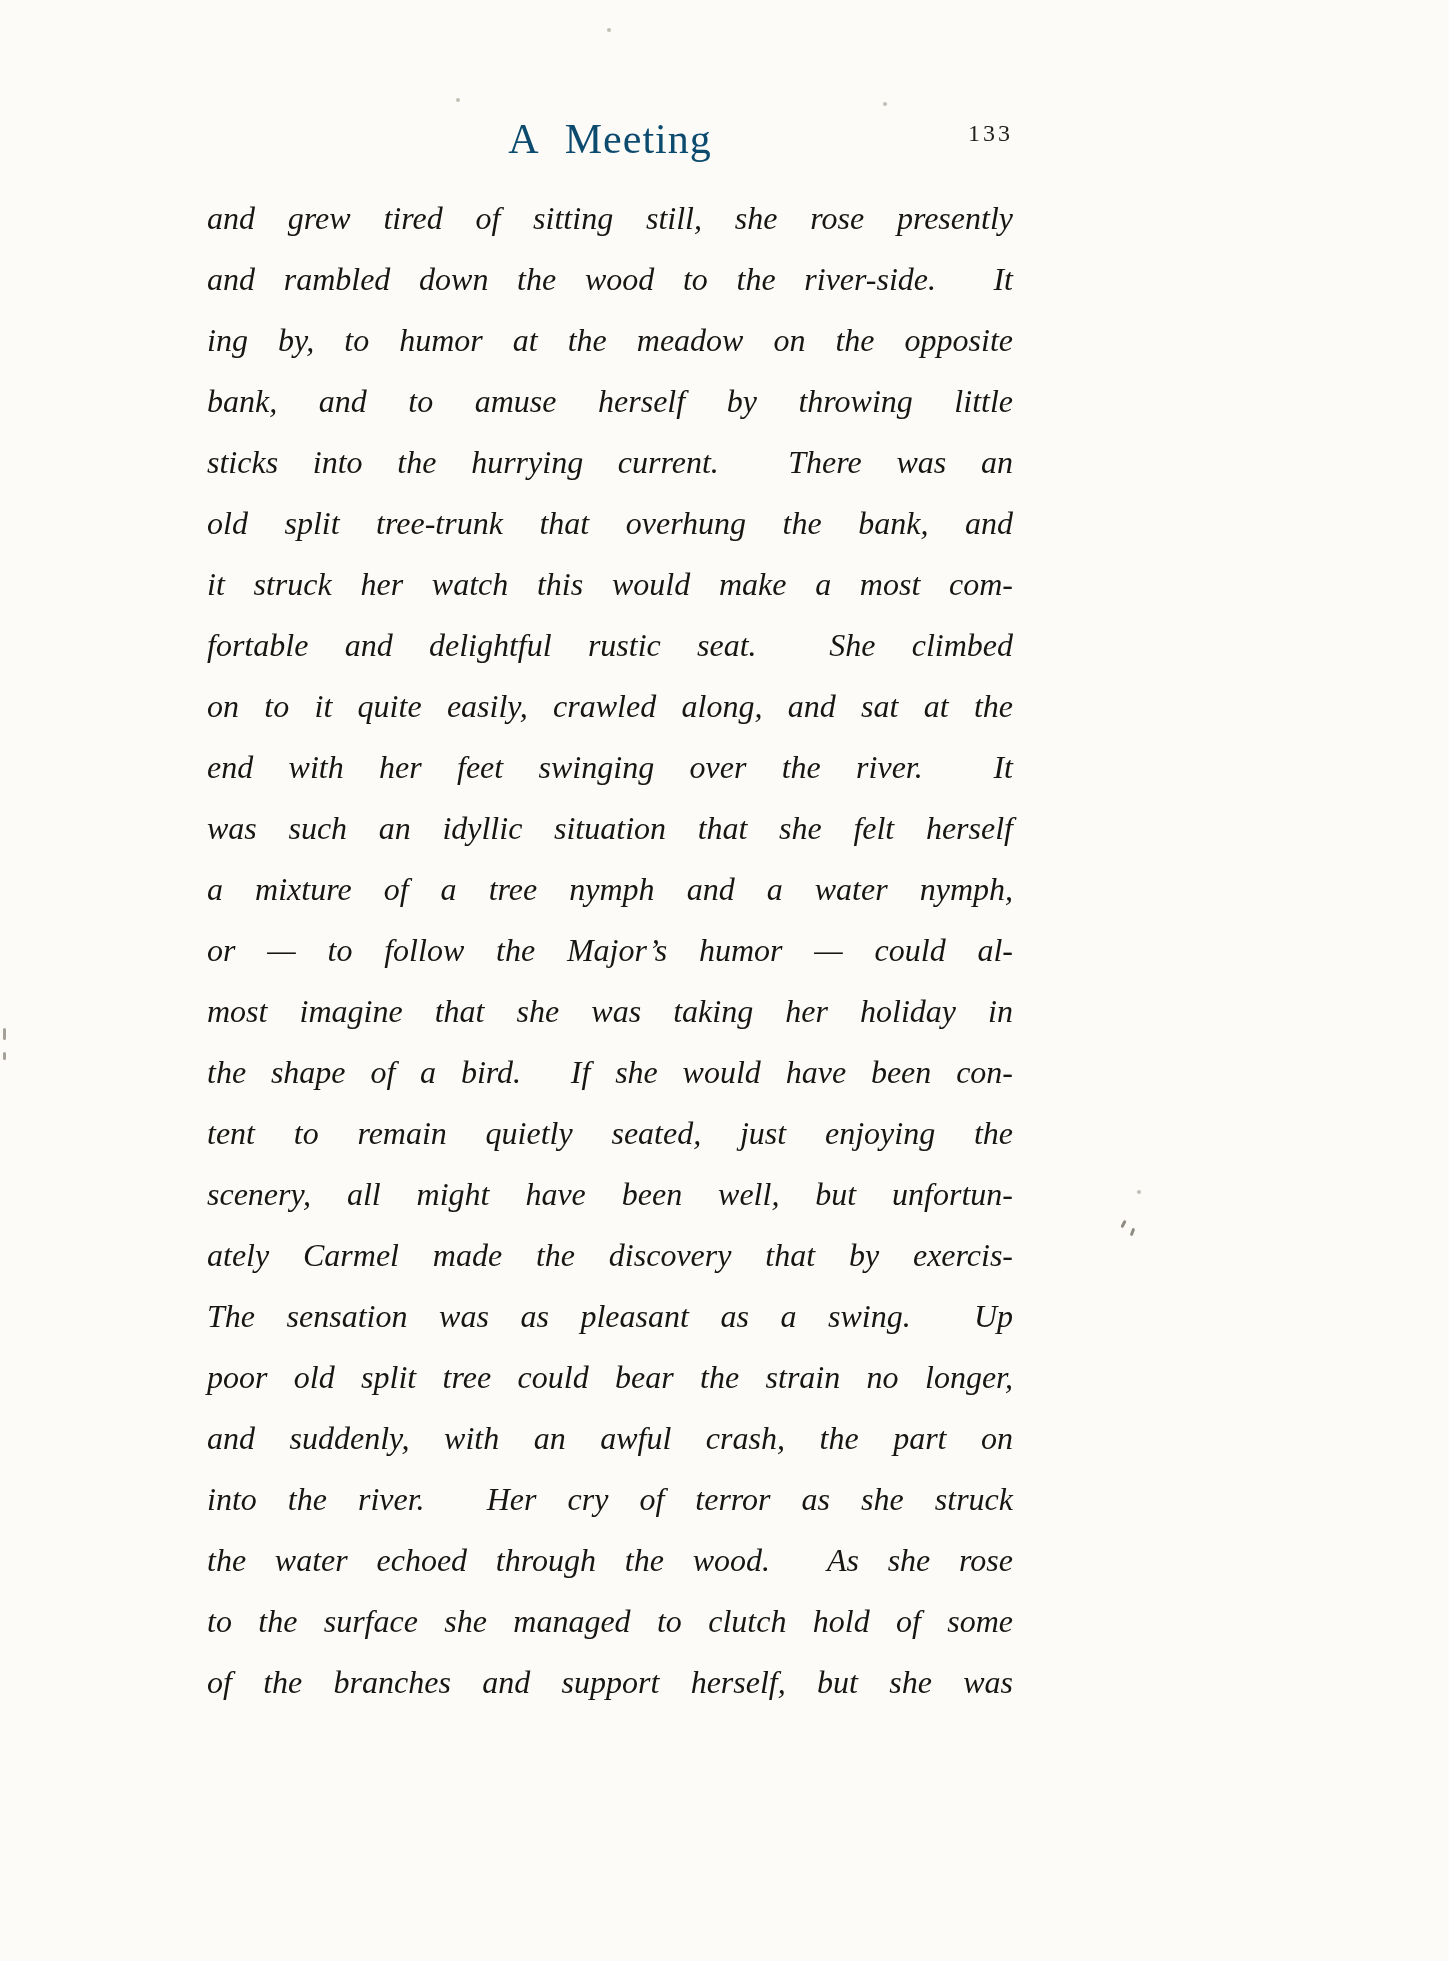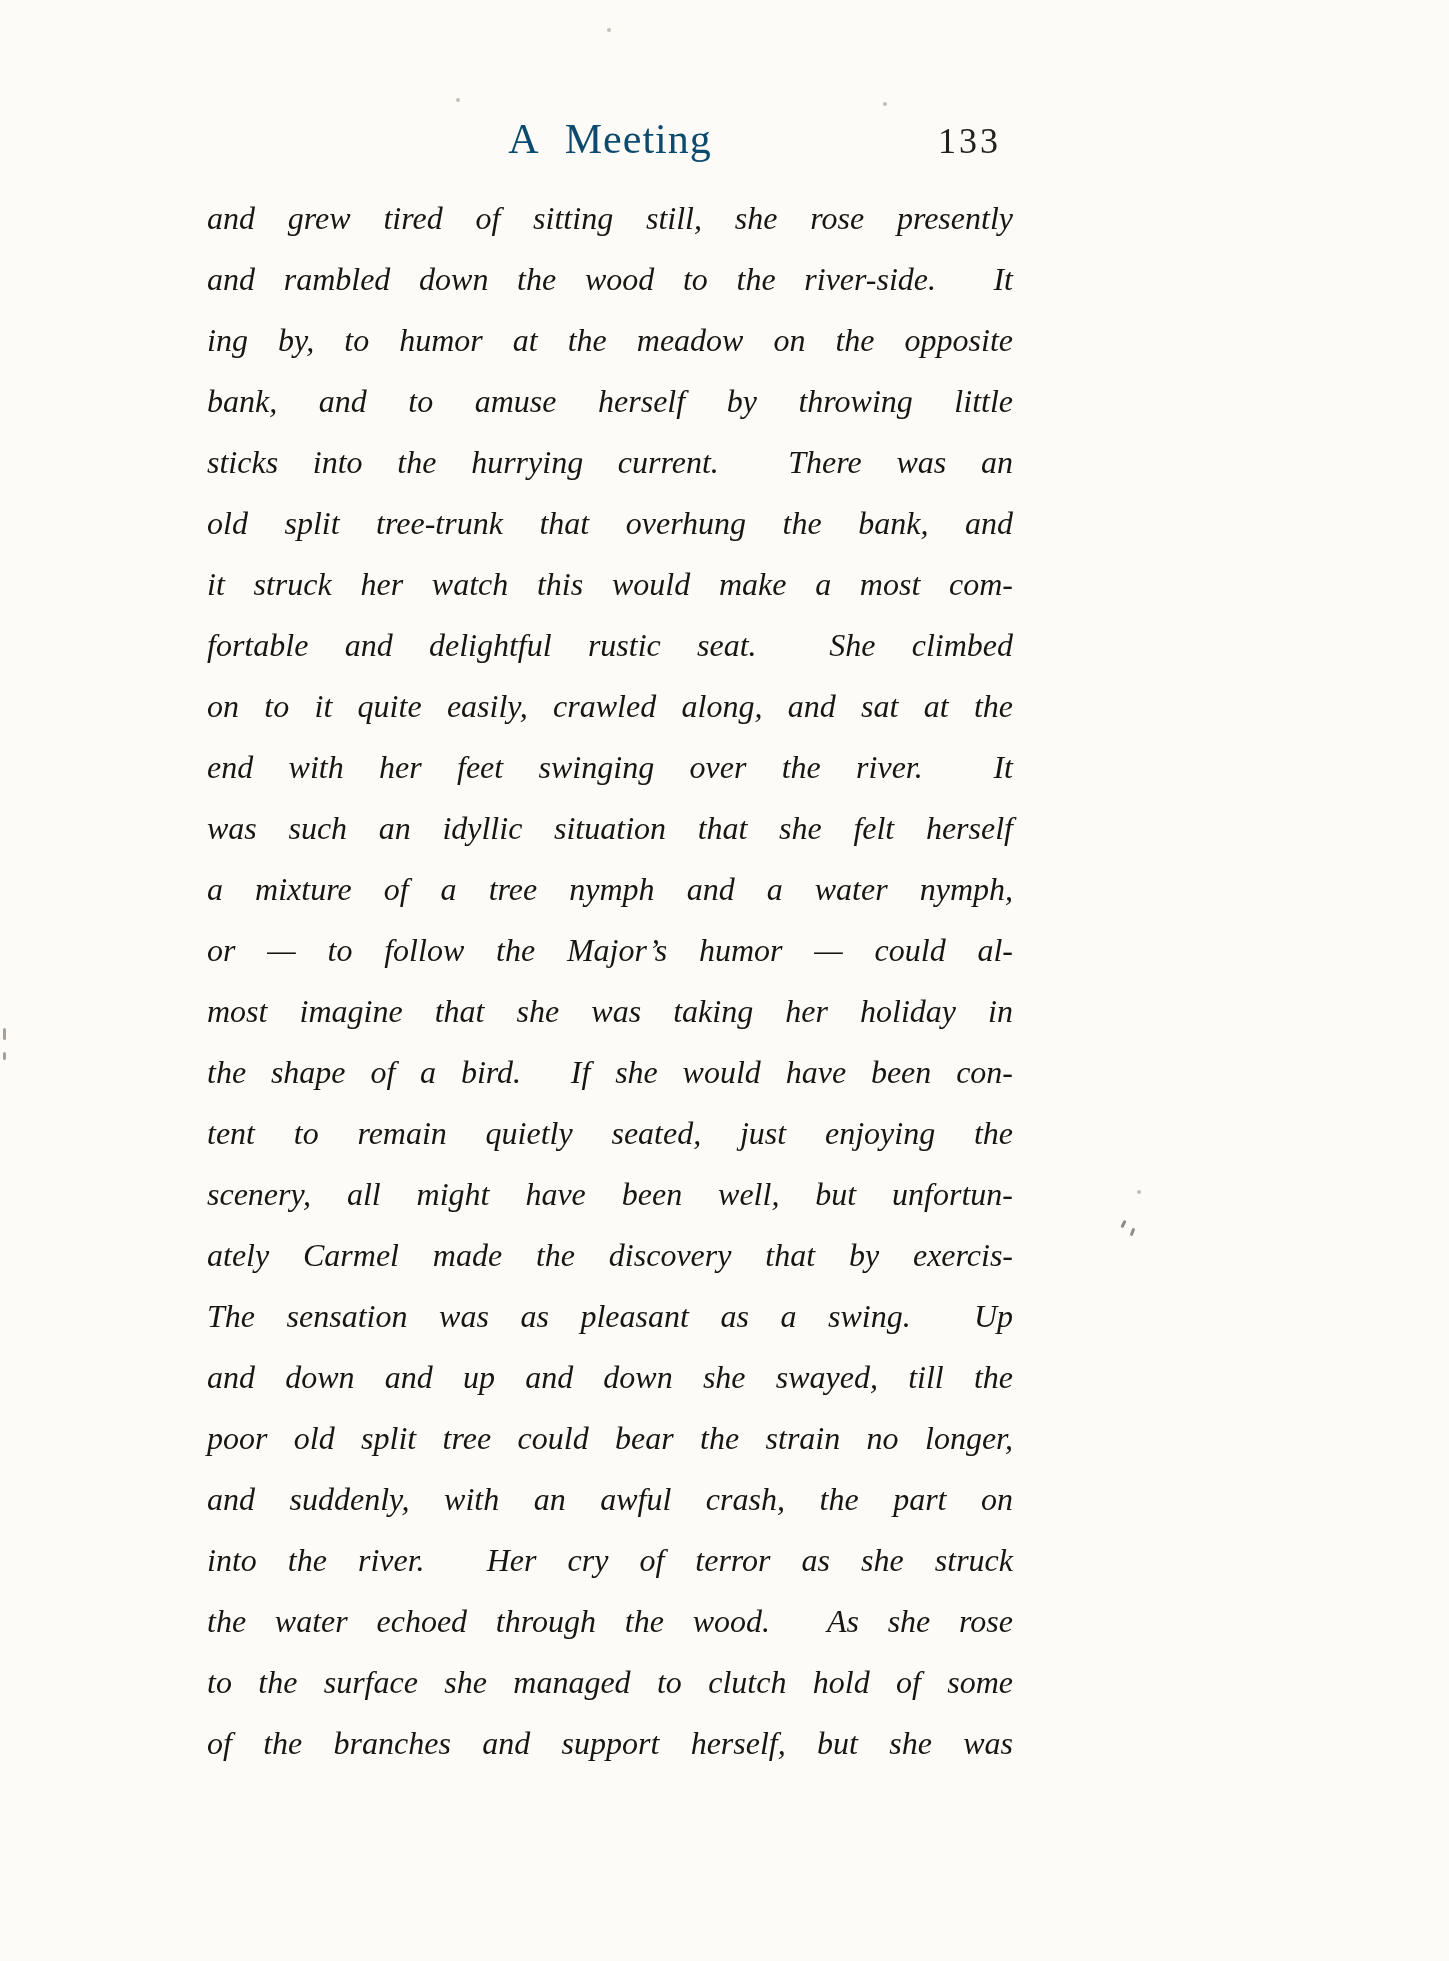--- a/index.html
+++ b/index.html
@@ -32,23 +32,23 @@
   .title {
     text-align: center;
     font-size: 42px;
     line-height: 54px;
     letter-spacing: 1px;
     word-spacing: 16px;
     color: #0c4a6e;
   }
   .pagenum {
     position: absolute;
-    right: 12px;
+    right: 0;
     top: 8px;
-    font-size: 36px;
+    font-size: 24px;
     letter-spacing: 3px;
     color: #22211d;
   }
   .body-text {
     margin-top: 22px;
     font-style: italic;
   }
   .line {
     font-size: 32px;
     line-height: 61px;
@@ -123,21 +123,20 @@
         <div class="line">end with her feet swinging over the river.  It</div>
         <div class="line">was such an idyllic situation that she felt herself</div>
         <div class="line">a mixture of a tree nymph and a water nymph,</div>
         <div class="line">or — to follow the Major’s humor — could al-</div>
         <div class="line">most imagine that she was taking her holiday in</div>
         <div class="line">the shape of a bird.  If she would have been con-</div>
         <div class="line">tent to remain quietly seated, just enjoying the</div>
         <div class="line">scenery, all might have been well, but unfortun-</div>
         <div class="line">ately Carmel made the discovery that by exercis-</div>
         <div class="line">The sensation was as pleasant as a swing.  Up</div>
-        <div class="line">and down and up and down she swayed, till the</div>
         <div class="line">poor old split tree could bear the strain no longer,</div>
         <div class="line">and suddenly, with an awful crash, the part on</div>
         <div class="line">into the river.  Her cry of terror as she struck</div>
         <div class="line">the water echoed through the wood.  As she rose</div>
         <div class="line">to the surface she managed to clutch hold of some</div>
         <div class="line">of the branches and support herself, but she was</div>
       </div>
 
   </div>
 

